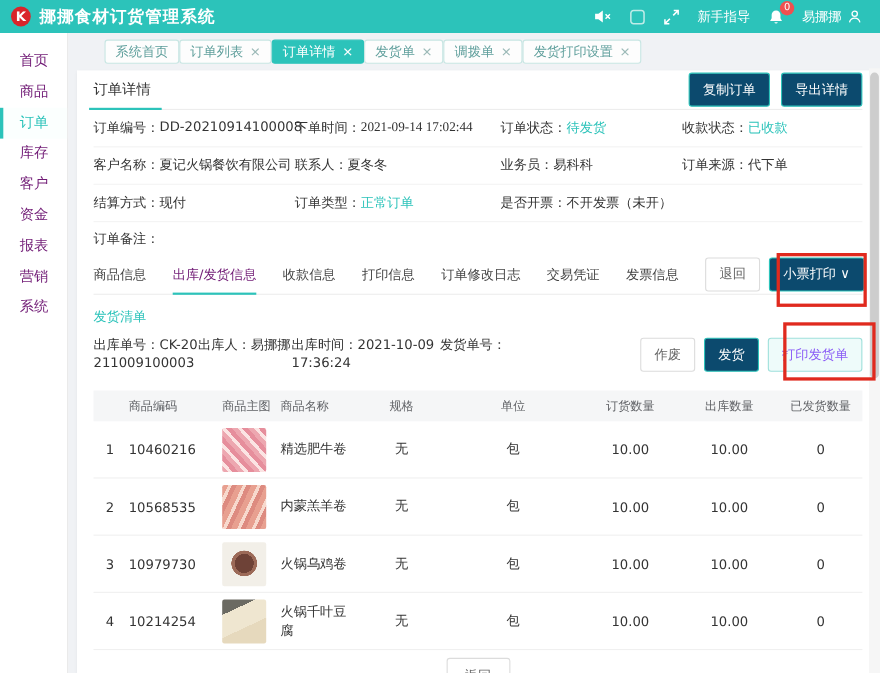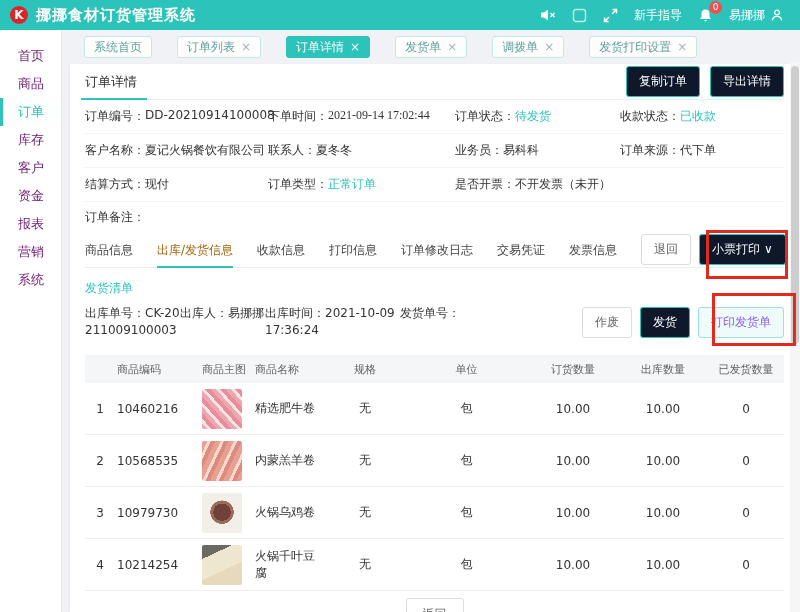--- a/index.html
+++ b/index.html
@@ -26,52 +26,52 @@
   .side-item { height:28px; line-height:28px; padding-left:15px; font-size:13px;
     color:#701a75; cursor:pointer; border-left:3px solid transparent; }
   .side-item.active { color:#2cc3ba; border-left-color:#2cc3ba; background:#fbfffe; }
   .side-bottom { position:absolute; bottom:0; left:0; width:100%; }
   .app-center { height:30px; display:flex; align-items:center; gap:4px; padding-left:8px;
     color:#666; font-size:12px; cursor:pointer; }
   .side-sep { border-top:1px solid #ececec; }
   .side-footer { height:28px; line-height:28px; padding-left:10px; color:#666; font-size:12px; }
   
   .tabbar { position:absolute; top:30px; left:62px; right:0; height:34px; display:flex;
-    align-items:center; padding-left:22px; gap:25px; }
+    align-items:center; padding-left:33px; gap:0; }
   .tab { height:22px; display:flex; align-items:center; gap:6px; padding:0 9px;
     background:#fdfdfd; border:1px solid #c8e6e3; border-radius:3px; color:#5f9f9c;
     font-size:12px; cursor:pointer; white-space:nowrap; }
   .tab .x { color:#9bb9b7; font-size:12px; }
   .tab.active { background:#2cc3ba; border-color:#2cc3ba; color:#fff; }
   .tab.active .x { color:#fff; }
   
   .card { position:absolute; left:70px; top:64px; width:722px; bottom:0; background:#fff;
     padding:0 8px 0 15px; box-shadow:0 1px 3px rgba(0,0,0,.06); }
   .sec-head { position:relative; height:36px; border-bottom:1px solid #ededed;
     display:flex; align-items:center; }
   .sec-title { font-size:13px; color:#333; height:100%; line-height:36px; position:relative; }
   .sec-title:after { content:""; position:absolute; left:-4px; right:-10px; bottom:-1px;
     height:2px; background:#2cc3ba; }
   .sec-btns { margin-left:auto; display:flex; gap:10px; }
   .btn { font-size:12px; border-radius:3px; padding:6px 12px; cursor:pointer;
     border:1px solid transparent; font-family:inherit; white-space:nowrap; }
-  .btn-teal { background:#0f172a; color:#fff; border-color:#2cc3ba; }
+  .btn-teal { background:#0c4a6e; color:#fff; border-color:#2cc3ba; }
   .btn-outline { background:#fff; color:#666; border-color:#dcdcdc; }
   .btn-light { background:#eefbfa; color:#8b5cf6; border-color:#9fe0db; }
   
   .info-row { display:flex; align-items:center; min-height:34px; border-bottom:1px solid #f3f3f3; }
   .info-row.no-line { border-bottom:none; min-height:30px; }
   .icell { display:flex; white-space:nowrap; }
   .c1 { width:183px; } .c2 { width:187px;font-family:Liberation Serif, serif; } .c3 { width:165px; } .c4 { flex:1; }
   .tealtxt { color:#2cc3ba; }
   
   .dtabs { display:flex; align-items:center; height:36px; border-bottom:1px solid #ededed; }
   .dtab { margin-right:24px; font-size:12px; color:#444; height:100%; line-height:36px;
     position:relative; cursor:pointer; white-space:nowrap; }
-  .dtab.active { color:#a16207; }
+  .dtab.active { color:#701a75; }
   .dtab.active:after { content:""; position:absolute; left:0; right:0; bottom:-1px;
     height:2px; background:#2cc3ba; }
   .dtab-actions { margin-left:auto; display:flex; align-items:center; gap:8px; }
   
   .ship-title { color:#2cc3ba; font-size:12px; margin-top:12px; }
   .ship-row { display:flex; align-items:flex-start; margin-top:8px; min-height:48px; }
   .ship-item { white-space:normal; line-height:17px; }
   .s-outno { width:95px; word-break:break-all; }
   .s-wh { width:120px; } .s-op { width:85px; } .s-time { width:135px; }
   .ship-actions { margin-left:auto; display:flex; gap:8px; align-items:flex-start; padding-top:2px; }

